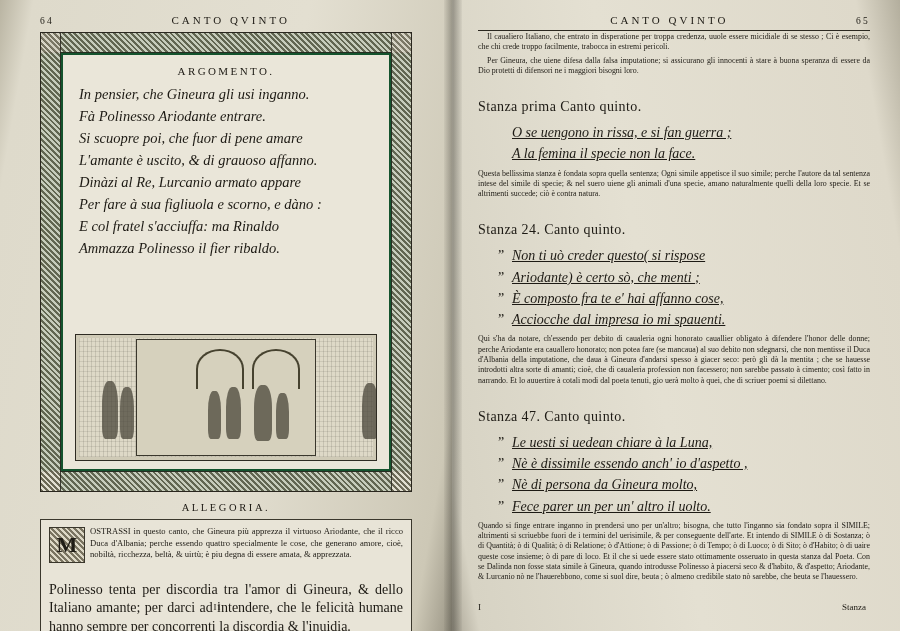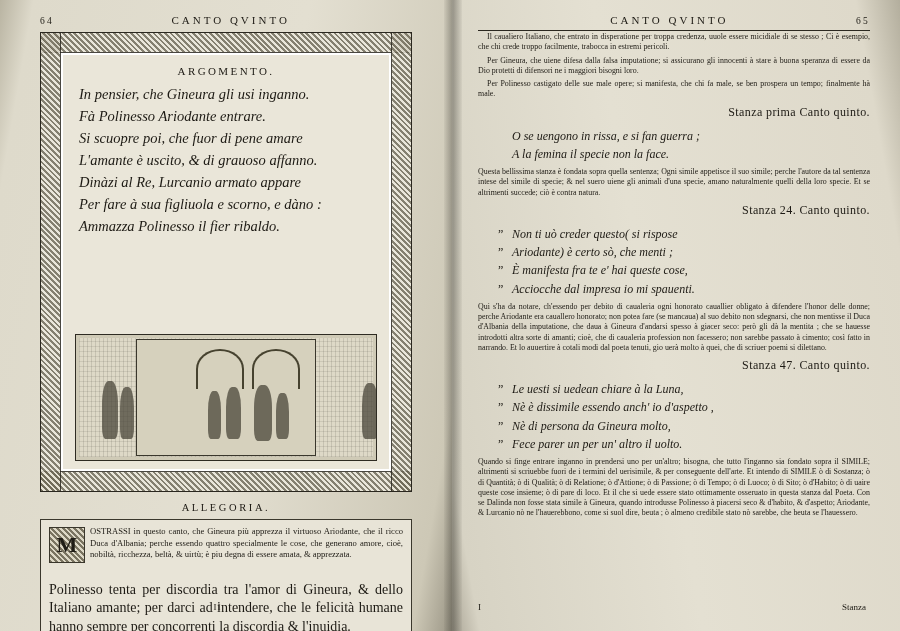--- a/index.html
+++ b/index.html
@@ -37,21 +37,21 @@
     font-size:10.5px;letter-spacing:2.2px;
     font-family:"Liberation Serif",serif;
   }
   .runhead .ctr{letter-spacing:3px;font-size:11px;}
   .folio{font-size:9.5px;}
 
   
   #ornate-frame{
     position:relative;margin-top:6px;width:372px;height:460px;
     border:1px solid #2a271f;
-    background:#ffffff;
+    background:#14532d;
     box-sizing:border-box;
   }
   #ornate-frame .band{
     position:absolute;box-sizing:border-box;
     background:
       repeating-linear-gradient(45deg,#6f6a58 0 2px,#e6e2d4 2px 4px),
       #cfcab7;
     opacity:.85;
   }
   #ornate-frame .band.top{left:0;top:0;width:100%;height:20px;border-bottom:1px solid #2a271f;}
@@ -101,25 +101,25 @@
   }
   .alleg-p2{margin-top:20px;font-size:14px;line-height:1.34;text-align:justify;}
   .sig{position:absolute;left:0;right:17px;bottom:2px;text-align:center;font-size:9px;letter-spacing:1px;}
 
   
   #right-inner{left:478px;top:14px;width:392px;height:600px;}
   #right-rule{position:absolute;left:478px;top:30px;width:392px;height:1px;background:#2b2820;}
   .para{font-size:7.9px;line-height:1.30;text-align:justify;margin:0 0 3px;}
   .para.indent{text-indent:9px;}
   .stanza-head{
-    text-align:right;font-size:12px;margin:5px 0 7px;letter-spacing:.4px;
+    text-align:left;font-size:14px;margin:23px 0 7px;letter-spacing:.4px;
   }
   .verse{
-    font-style:italic;font-size:12px;line-height:1.52;
-    padding-left:34px;margin-bottom:4px;
+    font-style:italic;font-size:14px;line-height:1.52;
+    padding-left:34px;margin-bottom:4px;text-decoration:underline;
   }
   .verse div{position:relative;white-space:nowrap;}
   .verse .q{position:absolute;left:-14px;font-style:normal;}
   .footline{position:absolute;left:0;right:0;bottom:2px;display:flex;justify-content:space-between;font-size:9px;}
   .footline .catch{margin-right:4px;}
 </style>
 </head>
 <body>
 
 <div id="page">
@@ -144,20 +144,21 @@
 
       <div id="frame-content">
         <div class="arg-title">ARGOMENTO.</div>
         <div class="arg-lines">
           <div>In pensier, che Gineura gli usi inganno.</div>
           <div>Fà Polinesso Ariodante entrare.</div>
           <div>Si scuopre poi, che fuor di pene amare</div>
           <div>L'amante è uscito, &amp; di grauoso affanno.</div>
           <div>Dinàzi al Re, Lurcanio armato appare</div>
           <div>Per fare à sua figliuola e scorno, e dàno :</div>
+          <div>E col fratel s'acciuffa: ma Rinaldo</div>
           <div>Ammazza Polinesso il fier ribaldo.</div>
         </div>
 
         <div id="woodcut">
           <div class="scene"></div>
           <div class="panelborder"></div>
           <div class="arch" style="left:120px;top:14px;width:44px;height:38px;"></div>
           <div class="arch" style="left:176px;top:14px;width:44px;height:38px;"></div>
           <div class="fig" style="left:26px;top:46px;width:16px;height:58px;"></div>
           <div class="fig" style="left:44px;top:52px;width:14px;height:52px;"></div>
@@ -187,34 +188,33 @@
     <div class="runhead">
       <span class="folio">&nbsp;</span>
       <span class="ctr">CANTO QVINTO</span>
       <span class="folio">65</span>
     </div>
 
     <div style="height:6px"></div>
 
     <p class="para indent">Il caualiero Italiano, che entrato in disperatione per troppa credenza, uuole essere micidiale di se stesso ; Ci è esempio, che chi crede troppo facilmente, trabocca in estremi pericoli.</p>
     <p class="para indent">Per Gineura, che uiene difesa dalla falsa imputatione; si assicurano gli innocenti à stare à buona speranza di essere da Dio protetti di difensori ne i maggiori bisogni loro.</p>
-    <p class="para indent">Per Polinesso castigato delle sue male opere; si manifesta, che chi fa male, se ben prospera un tempo; finalmente hà male.</p>
 
     <div class="stanza-head">Stanza prima Canto quinto.</div>
     <div class="verse">
       <div><span class="q"></span><span>O se uengono in rissa, e si fan guerra ;</span></div>
       <div><span class="q"></span><span>A la femina il specie non la face.</span></div>
     </div>
     <p class="para">Questa bellissima stanza è fondata sopra quella sentenza; Ogni simile appetisce il suo simile; perche l'autore da tal sentenza intese del simile di specie; &amp; nel suero uiene gli animali d'una specie, amano naturalmente quelli della loro specie. Et se altrimenti succede; ciò è contra natura.</p>
 
     <div class="stanza-head">Stanza 24. Canto quinto.</div>
     <div class="verse">
       <div><span class="q">”</span><span>Non ti uò creder questo( si rispose</span></div>
       <div><span class="q">”</span><span>Ariodante) è certo sò, che menti ;</span></div>
-      <div><span class="q">”</span><span>È manifesta fra te e' hai queste cose,</span></div>
+      <div><span class="q">”</span><span>È composto fra te e' hai affanno cose,</span></div>
       <div><span class="q">”</span><span>Acciocche dal impresa io mi spauenti.</span></div>
     </div>
     <p class="para">Qui s'ha da notare, ch'essendo per debito di caualeria ogni honorato cauallier obligato à difendere l'honor delle donne; perche Ariodante era cauallero honorato; non potea fare (se mancaua) al suo debito non sdegnarsi, che non mentisse il Duca d'Albania della imputatione, che daua à Gineura d'andarsi spesso à giacer seco: però gli dà la mentita ; che se hauesse introdotti altra sorte di amanti; cioè, che di caualeria profession non facessero; non sarebbe passato à cimento; così fatto in narrando. Et lo auuertire à cotali modi dal poeta tenuti, gio uerà molto à quei, che di scriuer poemi si dilettano.</p>
 
     <div class="stanza-head">Stanza 47. Canto quinto.</div>
     <div class="verse">
       <div><span class="q">”</span><span>Le uesti si uedean chiare à la Luna,</span></div>
       <div><span class="q">”</span><span>Nè è dissimile essendo anch' io d'aspetto ,</span></div>
       <div><span class="q">”</span><span>Nè di persona da Gineura molto,</span></div>
       <div><span class="q">”</span><span>Fece parer un per un' altro il uolto.</span></div>

